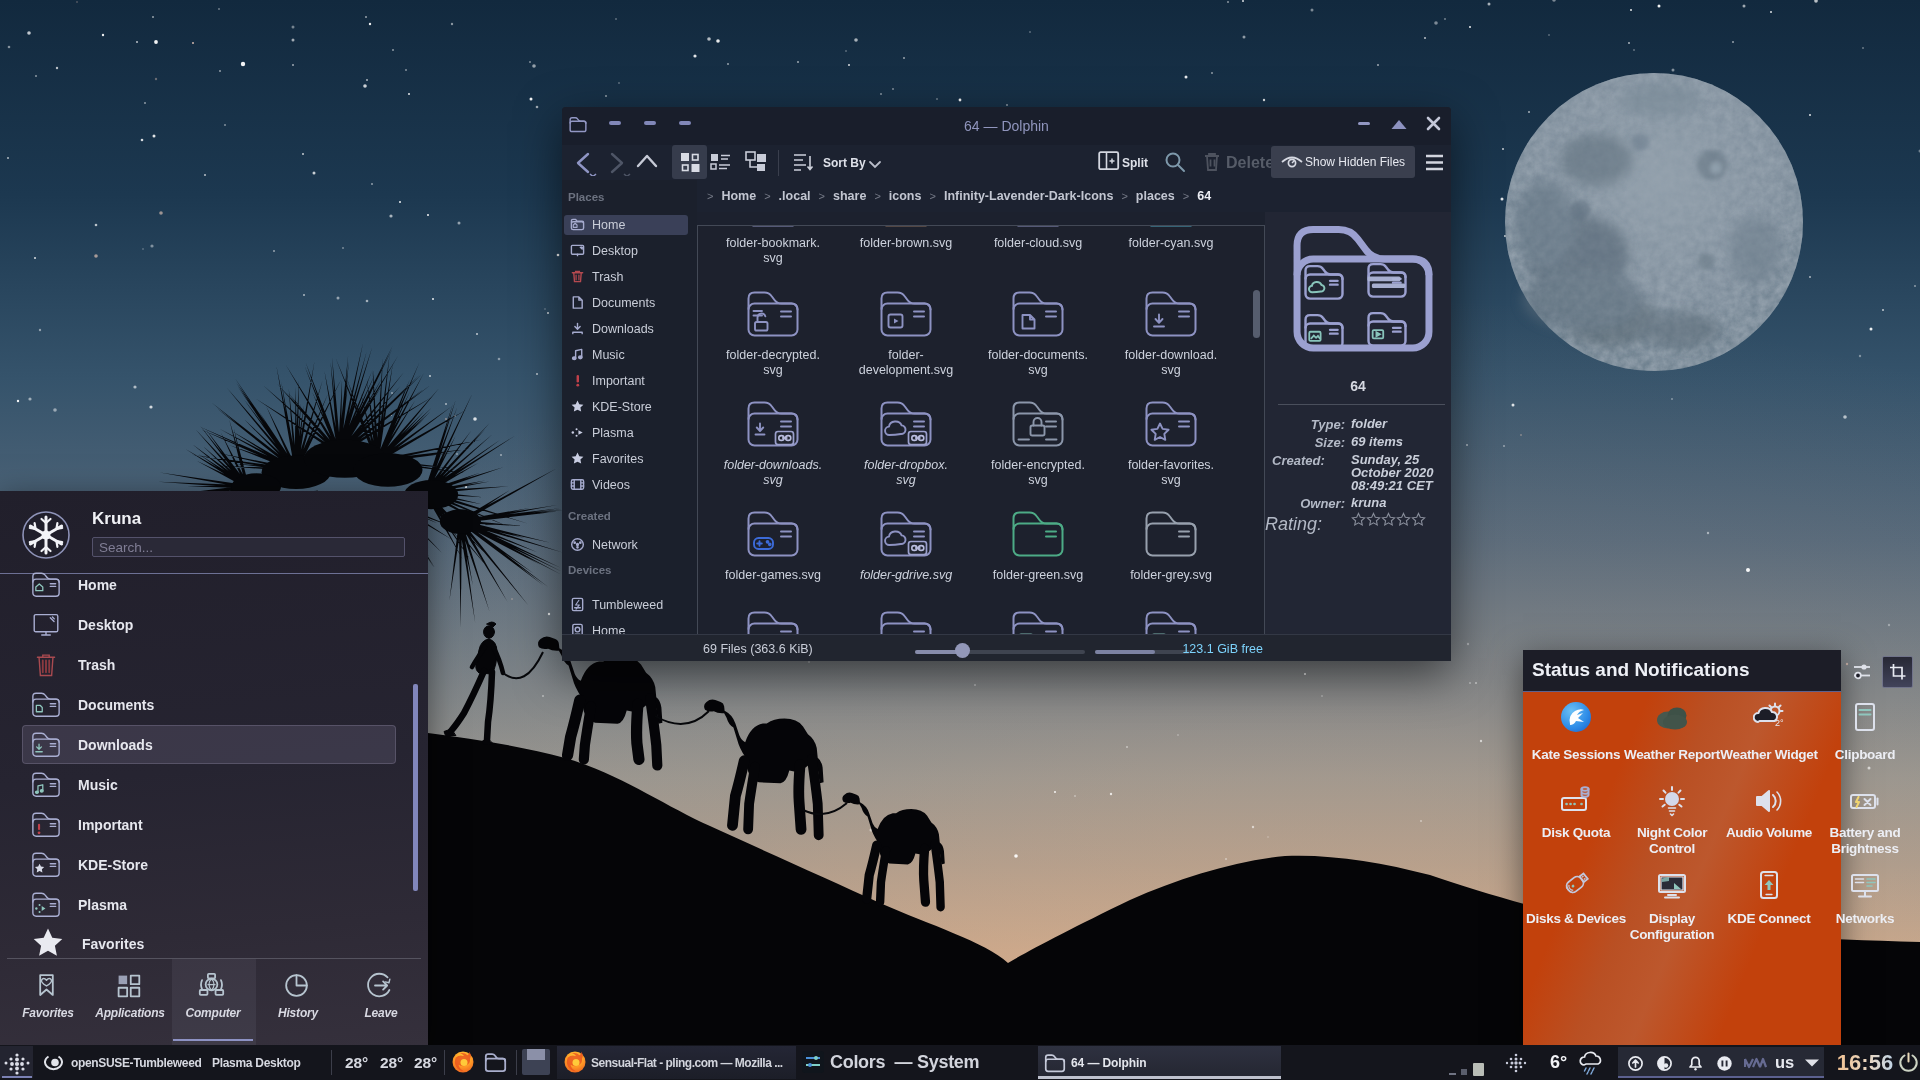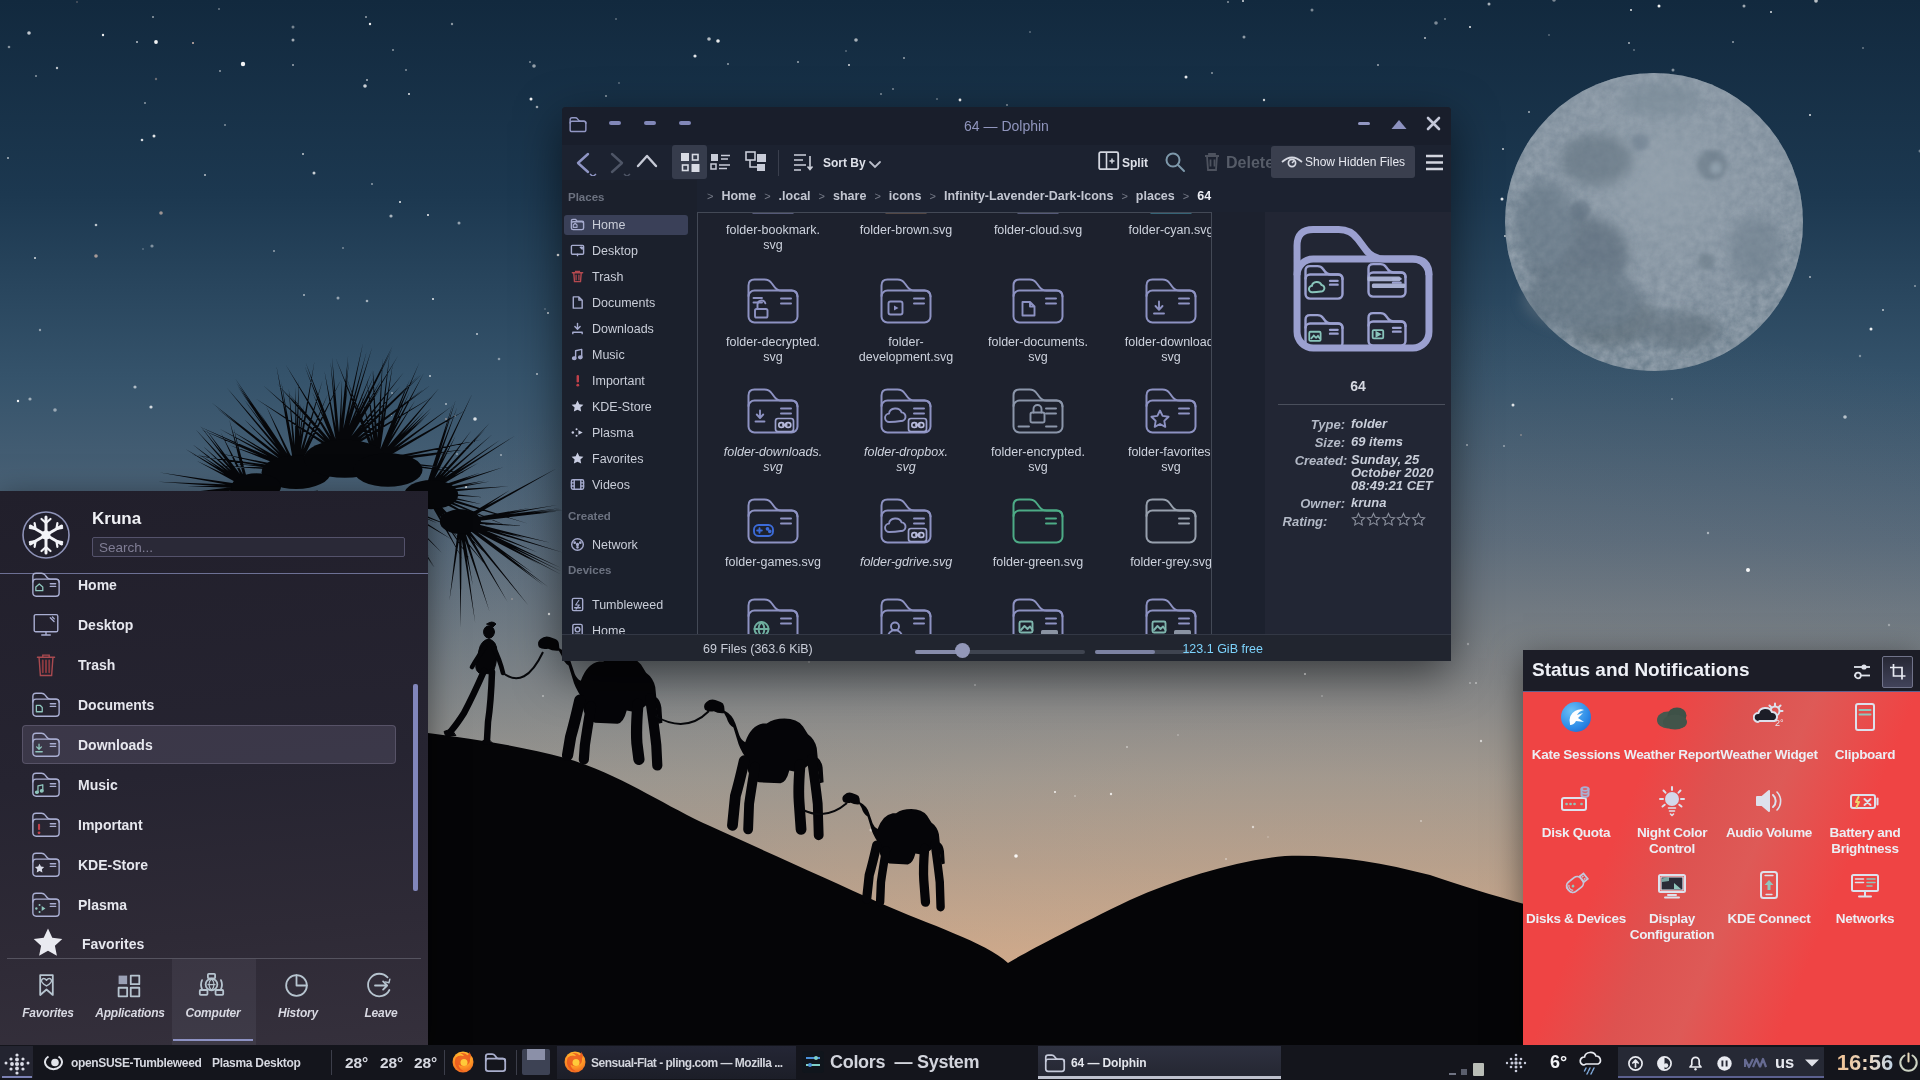--- a/index.html
+++ b/index.html
@@ -4,34 +4,34 @@
 *{margin:0;padding:0;box-sizing:border-box}
 html,body{width:1920px;height:1080px;overflow:hidden;background:#10293f;font-family:"Liberation Sans",sans-serif}
 #stage{position:absolute;inset:0;width:1920px;height:1080px}
 .abs{position:absolute}
 
 #dolphin{position:absolute;left:562px;top:107px;width:889px;height:554px;border-radius:4px 4px 0 0;background:#1c212e;box-shadow:0 14px 46px rgba(0,0,0,.55);font-size:13px;color:#c7cbd6}
 #dtitle{position:absolute;left:0;top:0;width:100%;height:38px;background:#191e2b;border-radius:4px 4px 0 0}
 #dtool{position:absolute;left:0;top:38px;width:100%;height:35px;background:#1c2230}
 #dcrumbrow{position:absolute;left:0;top:73px;width:100%;height:32px;background:#1c2230}
 #dsidebar{position:absolute;left:0;top:73px;width:135px;height:454px;background:#1b202c}
-#dview{position:absolute;left:135px;top:105px;width:515px;height:422px;background:#1d212d;border:1px solid #434956;border-bottom:none;overflow:hidden}
+#dview{position:absolute;left:135px;top:118px;width:568px;height:422px;background:#1d212d;border:1px solid #434956;border-bottom:none;overflow:hidden}
 #dpanel{position:absolute;left:703px;top:105px;width:186px;height:422px;background:#222634;overflow:hidden}
 #dstatus{position:absolute;left:0;top:527px;width:100%;height:27px;background:#21252f;border-top:1px solid #333845}
 .ditem{position:absolute;height:19px;display:flex;align-items:center;gap:7px;font-size:12.5px;color:#c9cdd8;white-space:nowrap}
 .dlab{position:absolute;font-size:11.5px;font-weight:bold;color:#6c7280}
 .crumb{position:absolute;top:0;height:32px;display:flex;align-items:center;font-weight:bold;font-size:12.5px;color:#c2c6d1;white-space:nowrap}
 .crumb .sep{color:#767b88;font-size:11px;margin:0 8px;font-weight:normal}
 .gicon{position:absolute;width:56px;height:53px}
 .glabel{position:absolute;width:120px;text-align:center;font-size:12.5px;color:#cdd2dd;line-height:14.5px}
 .it{font-style:italic}
 
 #menu{position:absolute;left:0;top:491px;width:428px;height:554px;background:linear-gradient(175deg,#211f2b 0%,#262431 50%,#2e2a36 78%,#35303c 100%);box-shadow:0 8px 30px rgba(0,0,0,.5);color:#dcdde6}
 
-#statuspop{position:absolute;left:1523px;top:650px;width:397px;height:395px;background:#ef4444;box-shadow:0 8px 30px rgba(0,0,0,.5)}
+#statuspop{position:absolute;left:1523px;top:650px;width:318px;height:395px;background:#c2410c;box-shadow:0 8px 30px rgba(0,0,0,.5)}
 #spopheader{position:absolute;left:0;top:0;width:100%;height:42px;background:#1c1d27;border-bottom:1px solid #5d6190}
 .sicon{position:absolute;width:116px;text-align:center;font-size:13.5px;font-weight:bold;color:#eceef4;line-height:16px;white-space:nowrap;letter-spacing:-0.3px}
 
 #panel{position:absolute;left:0;top:1045px;width:1920px;height:35px;background:#14151c;color:#d6d8e0}
 .ptext{position:absolute;top:0;height:35px;display:flex;align-items:center;font-weight:bold;font-size:12.5px;white-space:nowrap;letter-spacing:-0.1px}
 .vsep{position:absolute;top:5px;width:1px;height:25px;background:#3c3e4a}
 </style></head>
 <body>
 <div id="stage">
 <svg class="abs" width="1920" height="1080" viewBox="0 0 1920 1080" style="left:0;top:0">
@@ -951,25 +951,25 @@
             <rect x="9" y="28" width="14" height="11" rx="1.5"></rect>
             <path d="M14 31 v5 l4.5 -2.5 z" fill="#88c4bb"></path>
           </g>
         </svg>
         <div class="abs" style="left:0;top:166px;width:100%;text-align:center;font-weight:bold;font-size:14px;color:#d6d9e2">64</div>
         <div class="abs" style="left:13px;top:192px;width:167px;height:1px;background:#4a4f5c"></div>
         <div class="abs" style="left:0px;top:205px;width:80px;text-align:right;font-size:13px;font-style:italic;color:#b3b9c6;font-weight:bold">Type:</div>
         <div class="abs" style="left:86px;top:205px;width:100px;font-size:13px;font-style:italic;color:#c9ced9;font-weight:bold;line-height:13px">folder</div>
         <div class="abs" style="left:0px;top:223px;width:80px;text-align:right;font-size:13px;font-style:italic;color:#b3b9c6;font-weight:bold">Size:</div>
         <div class="abs" style="left:86px;top:223px;width:100px;font-size:13px;font-style:italic;color:#c9ced9;font-weight:bold;line-height:13px">69 items</div>
-        <div class="abs" style="left:16px;top:241px;width:80px;text-align:center;font-size:13px;font-style:italic;color:#b3b9c6;font-weight:bold">Created:</div>
+        <div class="abs" style="left:7px;top:241px;width:80px;text-align:left;font-size:13px;font-style:italic;color:#b3b9c6;font-weight:bold">Created:</div>
         <div class="abs" style="left:86px;top:241px;width:100px;font-size:13px;font-style:italic;color:#c9ced9;font-weight:bold;line-height:13px">Sunday, 25<br>October 2020<br>08:49:21 CET</div>
         <div class="abs" style="left:0px;top:284px;width:80px;text-align:right;font-size:13px;font-style:italic;color:#b3b9c6;font-weight:bold">Owner:</div>
         <div class="abs" style="left:86px;top:284px;width:100px;font-size:13px;font-style:italic;color:#c9ced9;font-weight:bold;line-height:13px">kruna</div>
-        <div class="abs" style="left:0px;top:302px;width:80px;text-align:center;font-size:13px;font-style:italic;color:#b3b9c6;font-weight:bold">Rating:</div>
+        <div class="abs" style="left:0px;top:302px;width:80px;text-align:left;font-size:18px;font-style:italic;color:#b3b9c6;font-weight:normal">Rating:</div>
         <svg class="abs" style="left:86px;top:300px" width="15" height="15" viewBox="0 0 16 16">
           <path d="M8 1.5 l1.9 4.2 4.6 .5 -3.4 3.1 .9 4.5 -4 -2.3 -4 2.3 .9 -4.5 -3.4 -3.1 4.6 -.5 z" fill="none" stroke="#878c99" stroke-width="1.2"></path>
         </svg>
         <svg class="abs" style="left:101px;top:300px" width="15" height="15" viewBox="0 0 16 16">
           <path d="M8 1.5 l1.9 4.2 4.6 .5 -3.4 3.1 .9 4.5 -4 -2.3 -4 2.3 .9 -4.5 -3.4 -3.1 4.6 -.5 z" fill="none" stroke="#878c99" stroke-width="1.2"></path>
         </svg>
         <svg class="abs" style="left:116px;top:300px" width="15" height="15" viewBox="0 0 16 16">
           <path d="M8 1.5 l1.9 4.2 4.6 .5 -3.4 3.1 .9 4.5 -4 -2.3 -4 2.3 .9 -4.5 -3.4 -3.1 4.6 -.5 z" fill="none" stroke="#878c99" stroke-width="1.2"></path>
         </svg>
         <svg class="abs" style="left:131px;top:300px" width="15" height="15" viewBox="0 0 16 16">

